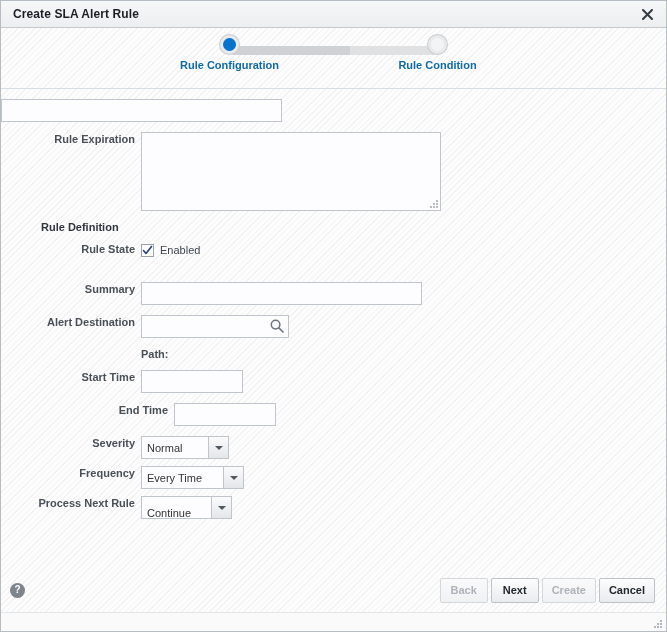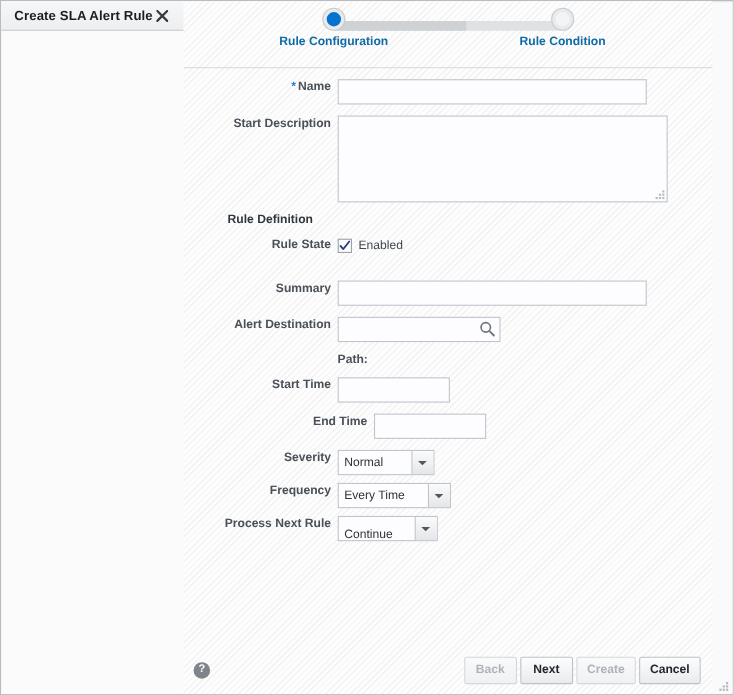--- a/index.html
+++ b/index.html
@@ -18,21 +18,21 @@
 
   
   .dialog {
     position: relative;
     width: 667px;
     height: 632px;
     box-sizing: border-box;
     border: 1px solid #b6bcc4;
     background: #fbfbfb;
     display: flex;
-    flex-direction: row;
+    flex-direction: column;
     overflow: hidden;
   }
 
   
   .titlebar {
     position: relative;
     height: 27px;
     flex: 0 0 27px;
     background: linear-gradient(to bottom, #f6f7f8 0%, #eceef0 100%);
     border-bottom: 1px solid #c4c9ce;
@@ -437,30 +437,27 @@
             <div class="train-dot inactive"></div>
             <div class="train-label">Rule Condition</div>
           </div>
         </div>
       </div>
     </div>
 
     <div class="form-region">
 
       <div class="row" style="margin-bottom:10px;">
-        <div class="lbl">
-          <span class="req-star">*</span><span>Name</span>
-        </div>
         <div class="field">
           <input class="inp name" type="text" value="" placeholder="" style="">
         </div>
       </div>
 
       <div class="row" style="margin-bottom:10px;">
-        <div class="lbl">Start Description</div>
+        <div class="lbl">Rule Expiration</div>
         <div class="field">
           <div class="txtarea-wrap">
             <textarea class="txtarea" placeholder="" style=""></textarea>
             <span class="grip">
               <i style="left:6px;top:0;"></i>
               <i style="left:3px;top:3px;"></i>
                 <i style="left:6px;top:3px;"></i>
               <i style="left:0;top:6px;"></i>
                 <i style="left:3px;top:6px;"></i>
                 <i style="left:6px;top:6px;"></i>

